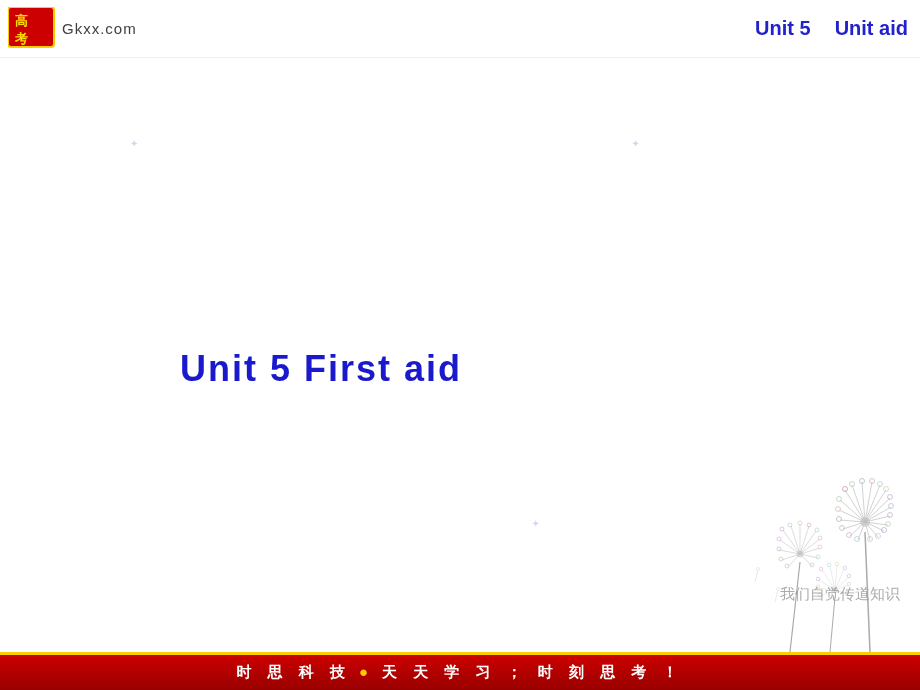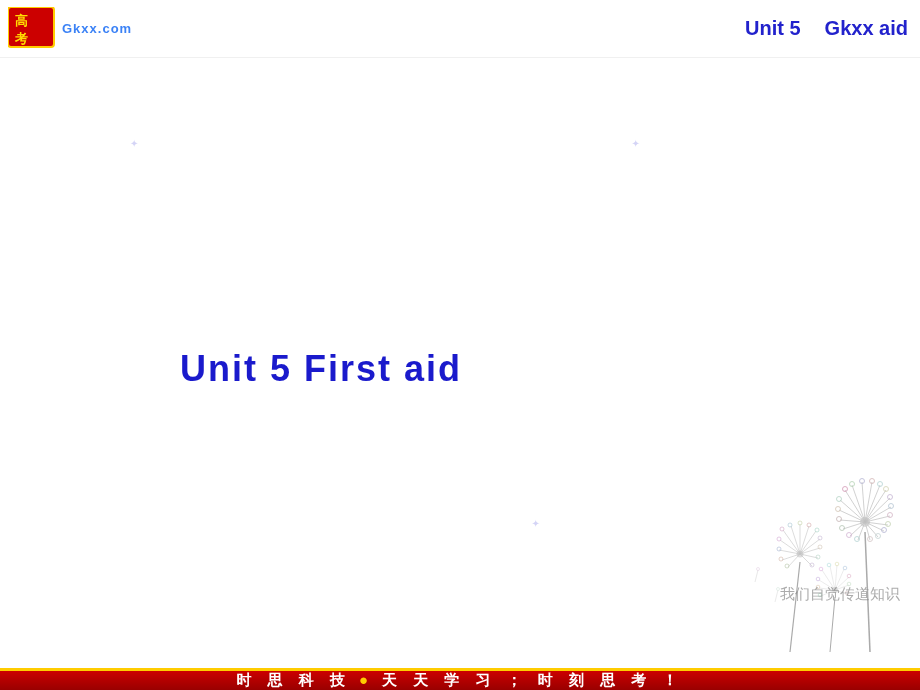--- a/index.html
+++ b/index.html
@@ -28,23 +28,23 @@
       border-bottom: 1px solid #f0f0f0;
     }
 
     .logo-area {
       display: flex;
       align-items: center;
       gap: 4px;
     }
 
     .logo-text {
-      color: #3b82f6;
-      font-size: 13px;
-      font-weight: bold;
+      color: #404040;
+      font-size: 15px;
+      font-weight: normal;
       letter-spacing: 1px;
     }
 
     .header-title-area {
       display: flex;
       align-items: center;
       gap: 4px;
       position: relative;
     }
 
@@ -102,21 +102,21 @@
       opacity: 0.7;
       white-space: nowrap;
     }
 
     
     .bottom-bar {
       position: absolute;
       bottom: 0;
       left: 0;
       right: 0;
-      height: 22px;
+      height: 38px;
       background: linear-gradient(to bottom, #cc0000, #990000);
       display: flex;
       align-items: center;
       justify-content: center;
       border-top: 3px solid #ffcc00;
     }
 
     .bottom-text {
       color: #ffffff;
       font-size: 15px;
@@ -169,21 +169,21 @@
 
       <text x="7" y="36" font-size="13" fill="#ffdd00" font-weight="bold" font-family="SimHei,Arial">考</text>
     </svg>
     <span class="logo-text">Gkxx.com</span>
   </div>
 
   <div class="header-title-area">
 
     <span class="header-unit">Unit 5</span>
     <span style="width:16px;display:inline-block"></span>
-    <span class="header-course">Gkxx aid</span>
+    <span class="header-course">Unit aid</span>
   </div>
 </div>
 
 <div class="main-content">
 
   <span class="deco-dot" style="top: 80px; left: 130px;">✦</span>
   <span class="deco-dot" style="top: 80px; right: 280px;">✦</span>
   <span class="deco-dot" style="top: 460px; right: 380px;">✦</span>
 
   <h1 class="main-title">Unit 5    First aid</h1>

